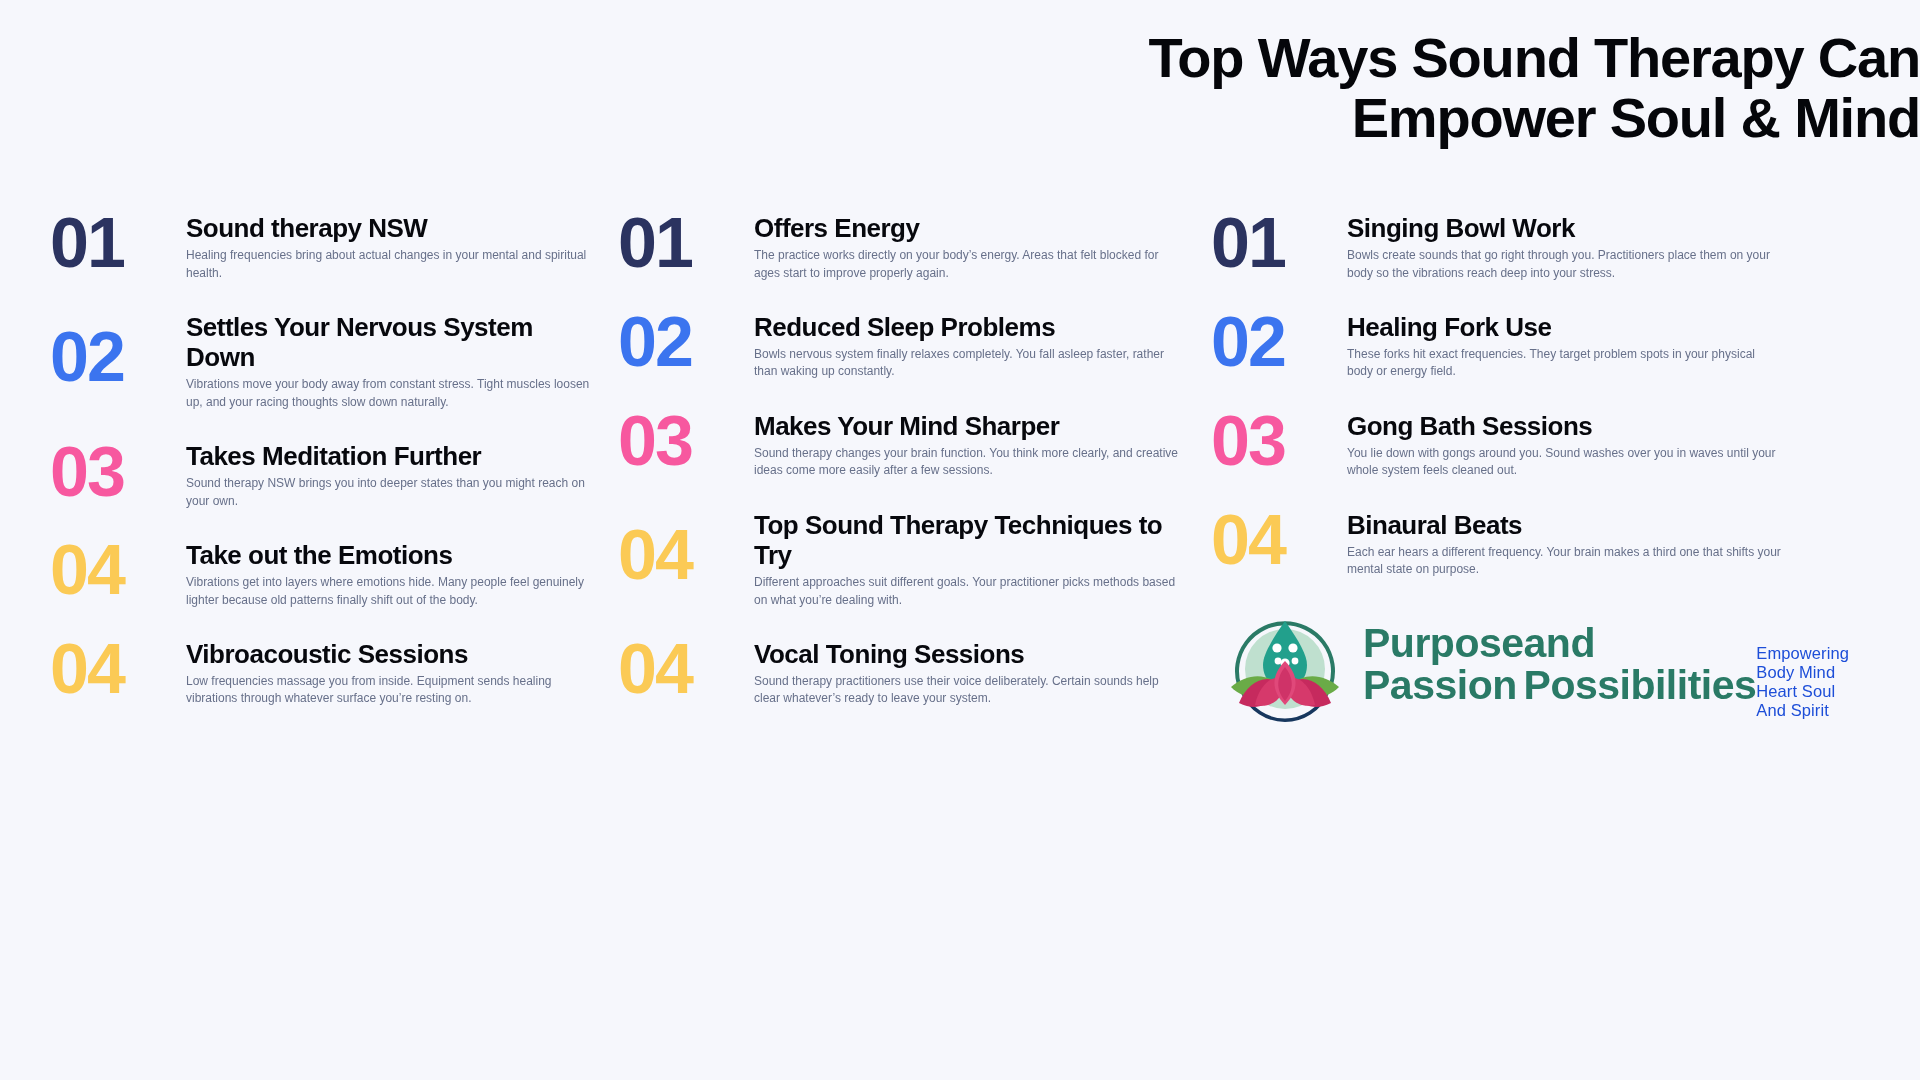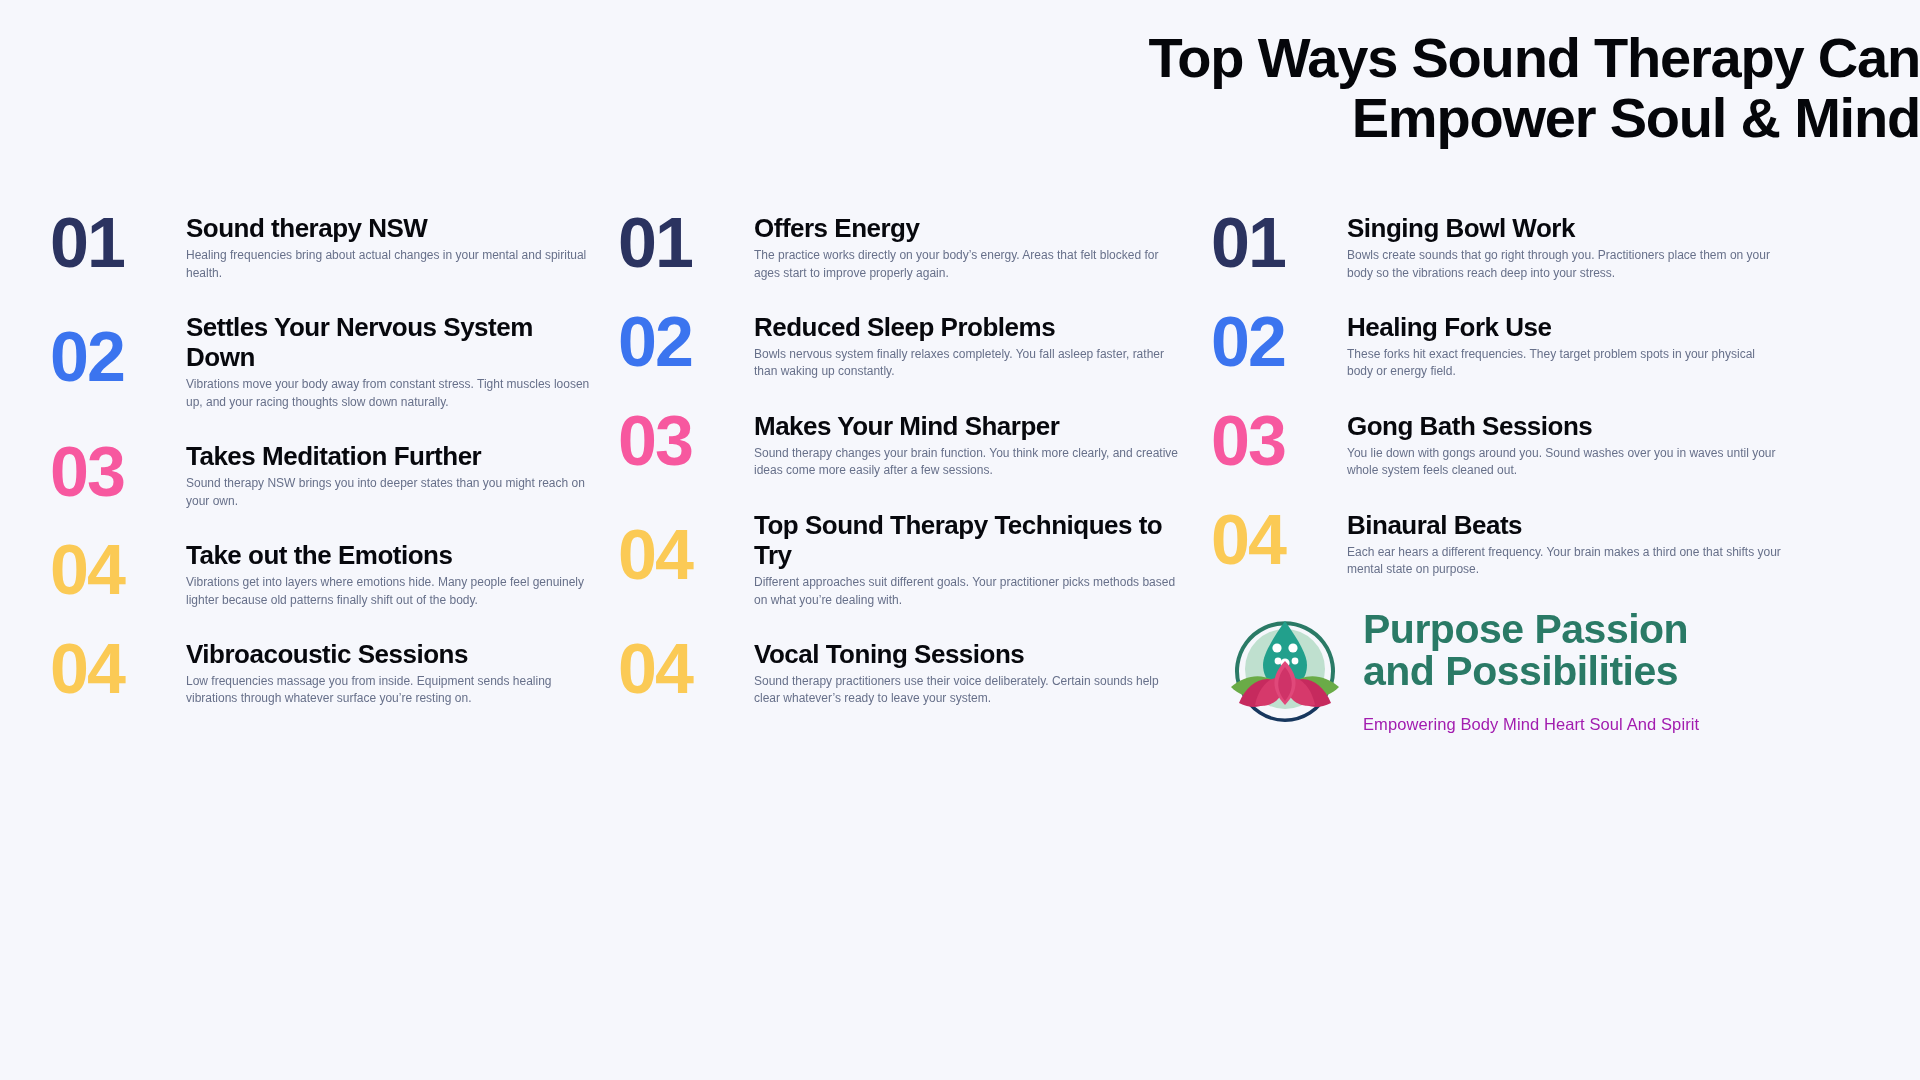--- a/index.html
+++ b/index.html
@@ -82,32 +82,32 @@
 
   
   .logo-slot {
     display:flex;
     align-items:center;
     gap:14px;
     margin-top:6px;
     margin-left:10px;
   }
   .logo-mark { flex:0 0 auto; width:128px; height:128px; }
-  .logo-text { display:flex; flex-direction:column; }
+  .logo-text { display:flex; }
   .logo-name {
     font-size:41px;
     font-weight:700;
     line-height:1.04;
     color:#2a7a66;
     letter-spacing:-0.5px;
   }
   .logo-tag {
     margin-top:22px;
     font-size:16.5px;
-    color:#a21caf;
+    color:#1d4ed8;
     letter-spacing:0.1px;
   }
 </style>
 </head>
 <body>
 
 <div class="page">
 
   <div class="title-wrap">
     <div class="title-line">Top Ways Sound Therapy Can</div>

